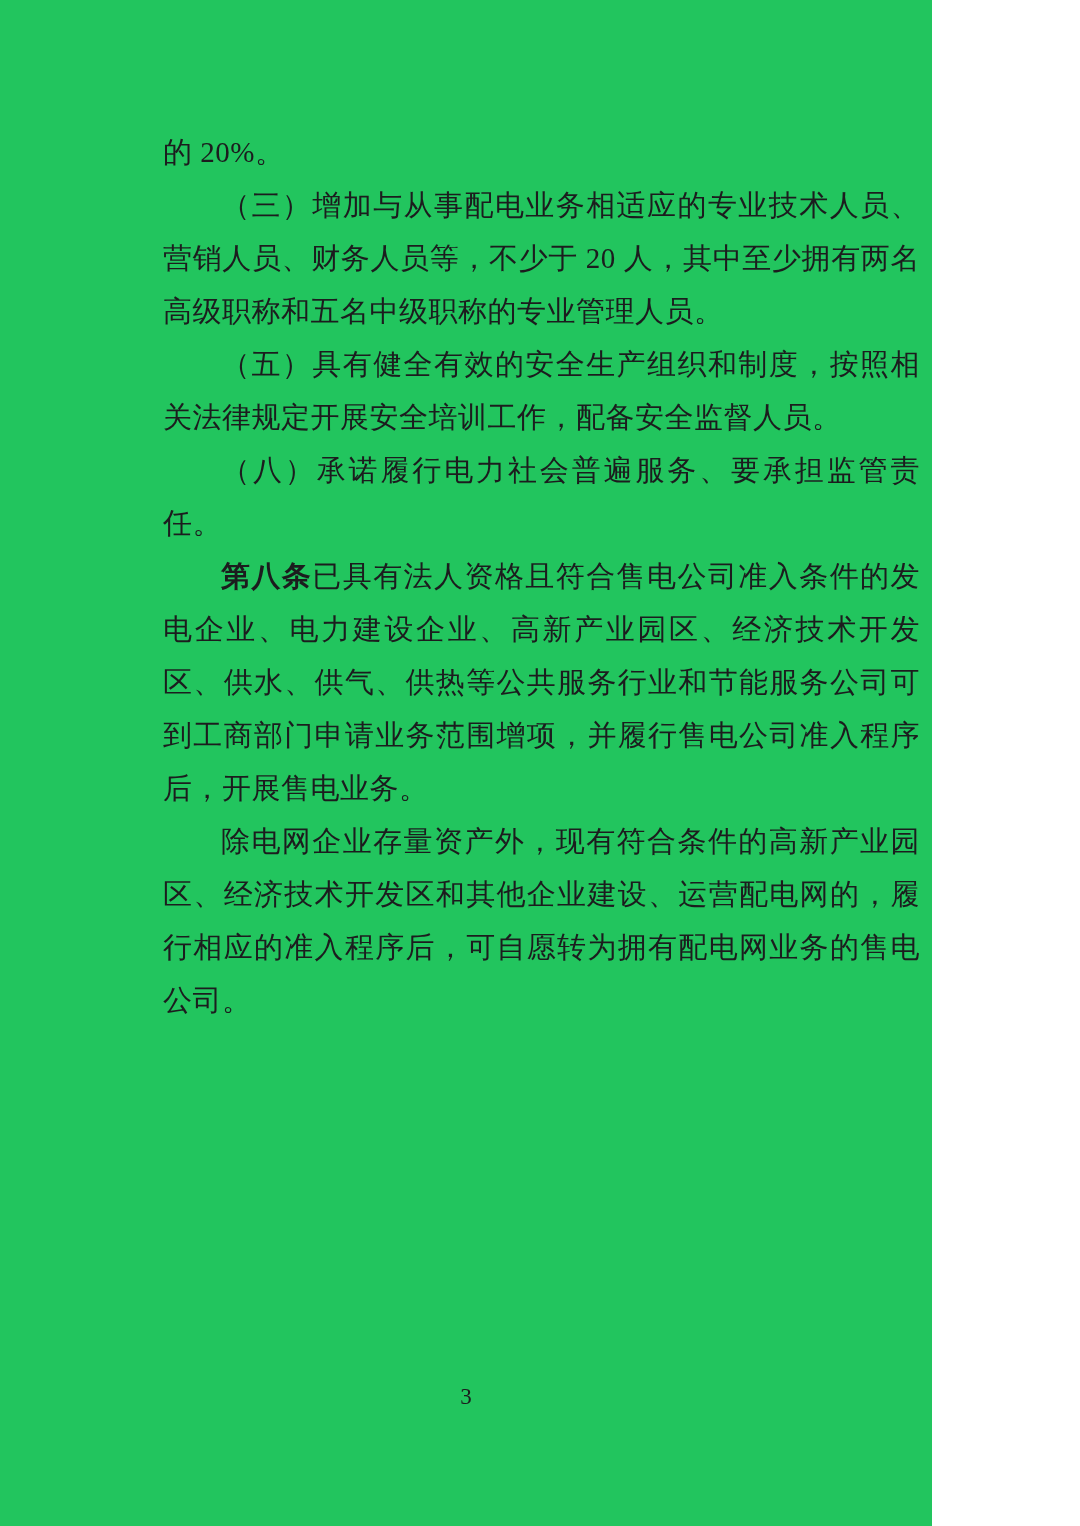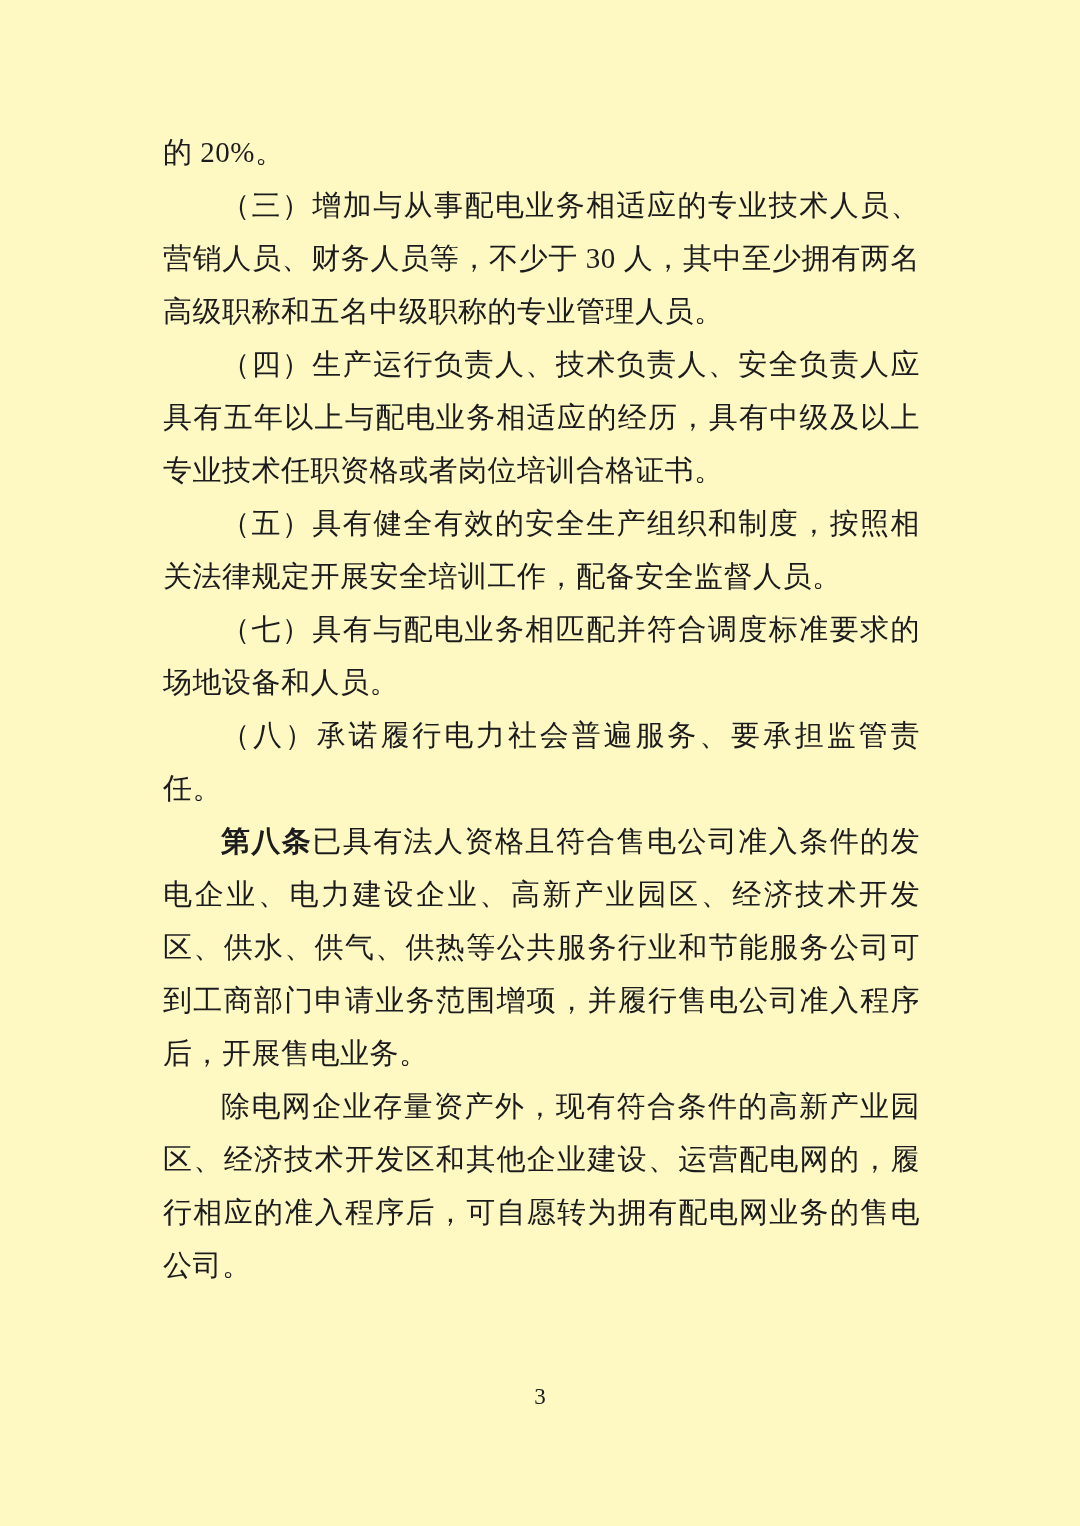--- a/index.html
+++ b/index.html
@@ -2,23 +2,23 @@
 <html><head>
 <meta charset="utf-8">
 <style>
   html, body {
     margin: 0;
     padding: 0;
     background: #ffffff;
   }
   .page {
     position: relative;
-    width: 1080px;
+    width: 932px;
     height: 1526px;
-    background: #fef9c3;
+    background: #22c55e;
     overflow: hidden;
     font-family: "Liberation Serif", "DejaVu Serif", serif;
     color: #1c1c1e;
   }
   .content {
     position: absolute;
     left: 163px;
     top: 126px;
     width: 757px;
     font-size: 29px;
@@ -46,22 +46,20 @@
     line-height: 30px;
     color: #1c1c1e;
   }
 </style>
 </head>
 <body>
 
 <div class="page">
   <div class="content" id="doc-content">
       <p class="para">的 20%。</p>
-      <p class="para indent">（三）增加与从事配电业务相适应的专业技术人员、营销人员、财务人员等，不少于 30 人，其中至少拥有两名高级职称和五名中级职称的专业管理人员。</p>
-      <p class="para indent">（四）生产运行负责人、技术负责人、安全负责人应具有五年以上与配电业务相适应的经历，具有中级及以上专业技术任职资格或者岗位培训合格证书。</p>
+      <p class="para indent">（三）增加与从事配电业务相适应的专业技术人员、营销人员、财务人员等，不少于 20 人，其中至少拥有两名高级职称和五名中级职称的专业管理人员。</p>
       <p class="para indent">（五）具有健全有效的安全生产组织和制度，按照相关法律规定开展安全培训工作，配备安全监督人员。</p>
-      <p class="para indent">（七）具有与配电业务相匹配并符合调度标准要求的场地设备和人员。</p>
       <p class="para indent">（八）承诺履行电力社会普遍服务、要承担监管责任。</p>
       <p class="para indent"><span class="lead-bold">第八条</span>已具有法人资格且符合售电公司准入条件的发电企业、电力建设企业、高新产业园区、经济技术开发区、供水、供气、供热等公共服务行业和节能服务公司可到工商部门申请业务范围增项，并履行售电公司准入程序后，开展售电业务。</p>
       <p class="para indent">除电网企业存量资产外，现有符合条件的高新产业园区、经济技术开发区和其他企业建设、运营配电网的，履行相应的准入程序后，可自愿转为拥有配电网业务的售电公司。</p>
     </div>
   <div class="page-number">3</div>
 </div>
 
 </body></html>

